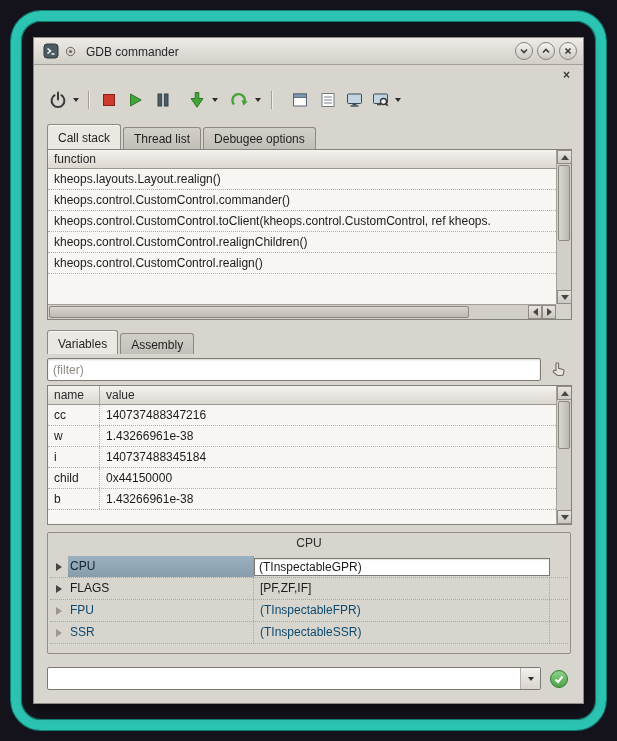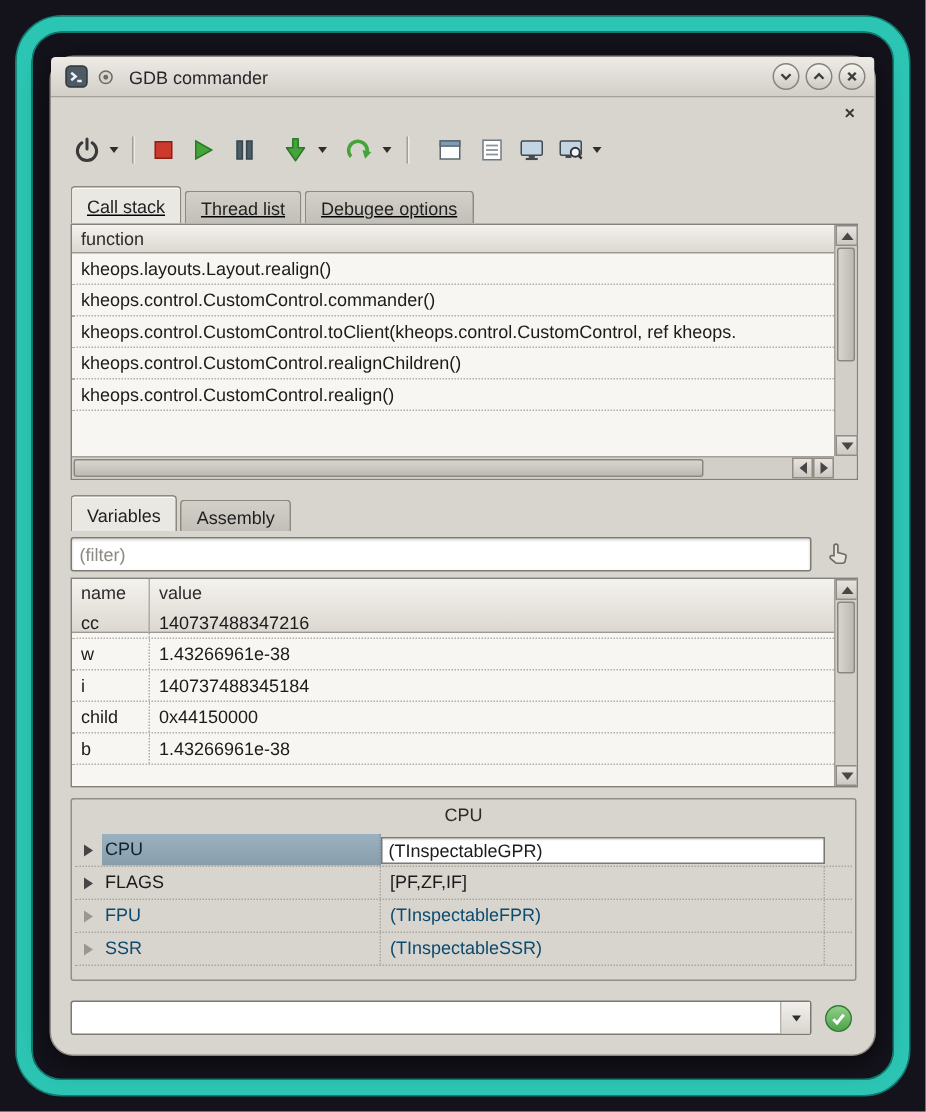--- a/index.html
+++ b/index.html
@@ -4,21 +4,21 @@
 <style>
   * { margin:0; padding:0; box-sizing:border-box; }
   html,body { width:617px; height:741px; }
   body { background:#14131c; font-family:"Liberation Sans","DejaVu Sans",sans-serif; font-size:12px; position:relative; overflow:hidden; }
 
   .teal-frame { position:absolute; left:11px; top:11px; width:595px; height:719px;
     border:10px solid #2cc4b2; border-radius:30px;
     box-shadow: inset 0 0 0 1px #0f7d71, 0 0 0 1px #0f7d71; }
 
   .window { position:absolute; left:33px; top:37px; width:551px; height:667px;
-    background:#d8d5cf; border:1px solid #8f8b84; border-radius:16px;
+    background:#d8d5cf; border:1px solid #8f8b84; border-radius:0;
     box-shadow:0 3px 16px rgba(0,0,0,.6), inset 0 1px 0 #f2efe9; }
 
   
   .titlebar { position:absolute; left:0; top:0; right:0; height:27px;
     background:linear-gradient(#eeebe6,#d2cfc9); border-bottom:1px solid #a5a19a; border-radius:3px 3px 0 0; }
   .app-icon { position:absolute; left:9px; top:5px; width:16px; height:16px; }
   .menu-icon { position:absolute; left:31px; top:8px; width:11px; height:11px; }
   .title { position:absolute; left:52px; top:7px; color:#26262a; }
   .tb-buttons { position:absolute; right:6px; top:4px; display:flex; gap:4px; }
   .tb-btn { width:18px; height:18px; border-radius:50%;
@@ -39,21 +39,21 @@
   .tri { width:0; height:0; display:block; }
   .t-up   { border-left:4px solid transparent; border-right:4px solid transparent; border-bottom:5px solid #474747; }
   .t-down { border-left:4px solid transparent; border-right:4px solid transparent; border-top:5px solid #474747; }
   .t-left { border-top:4px solid transparent; border-bottom:4px solid transparent; border-right:5px solid #474747; }
   .t-right{ border-top:4px solid transparent; border-bottom:4px solid transparent; border-left:5px solid #474747; }
   .t-dd   { border-left:3px solid transparent; border-right:3px solid transparent; border-top:4px solid #2e2e2e; }
   .t-exp  { border-top:4px solid transparent; border-bottom:4px solid transparent; border-left:6px solid #454545; }
 
   
   .tabs { position:absolute; display:flex; }
-  .tabs-top { left:13px; top:86px; height:25px;text-decoration:underline; }
+  .tabs-top { left:13px; top:86px; height:25px; }
   .tabs-mid { left:13px; top:292px; height:24px; }
   .tab { color:#1f1f1f; padding:4px 10px 3px; background:linear-gradient(#d3d0ca,#c2bfb9);
     border:1px solid #8d897f; border-bottom:none; border-radius:3px 3px 0 0; margin-right:2px; margin-top:3px; }
   .tab.active { background:#eae8e3; margin-top:0; padding-top:6px; box-shadow:inset 0 1px 0 #fbfaf8; }
 
   
   .panel { position:absolute; background:#f7f6f3; border:1px solid #84807a; }
   .cs-panel { left:13px; top:111px; width:525px; height:171px; }
   .vars-panel { left:13px; top:347px; width:525px; height:140px; overflow:hidden; }
 
@@ -79,21 +79,21 @@
 
   
   .filter-row { position:absolute; left:13px; top:320px; width:525px; height:23px; }
   .filter-input { position:absolute; left:0; top:0; width:494px; height:23px; border:1px solid #7f7b74;
     background:#fff; padding:0 5px; box-shadow:inset 0 1px 2px rgba(0,0,0,.18); border-radius:2px;
     font-family:inherit; font-size:12px; color:#222; }
   .filter-input::placeholder { color:#8d8981; opacity:1; }
   .filter-icon { position:absolute; right:5px; top:2px; width:18px; height:18px; }
 
   
-  .vars-header { position:absolute; left:0; top:0; right:5px; height:36px; display:flex; }
+  .vars-header { position:absolute; left:0; top:0; right:5px; height:19px; display:flex; }
   .vh-name { width:52px; padding-left:6px; line-height:18px; border-right:1px solid #b1ada6; }
   .vh-value { flex:1; padding-left:6px; line-height:18px; }
   .var-rows { position:absolute; left:0; top:19px; right:15px; bottom:0; overflow:hidden; }
   .var-row { height:21px; display:flex; color:#1b1b1b; border-bottom:1px dotted #b2aea7; }
   .vr-name { width:52px; padding-left:6px; line-height:20px; border-right:1px dotted #b2aea7; white-space:nowrap; overflow:hidden; }
   .vr-value { flex:1; padding-left:6px; line-height:20px; white-space:nowrap; overflow:hidden; }
   .var-row.selected { background:linear-gradient(#d8e8f5,#b2cee5); border-bottom:1px solid #8fb3cd;
     box-shadow:inset 0 1px 0 #e8f2fa; }
   .var-row.selected .vr-name { border-right-color:#9bb9d0; }
 

